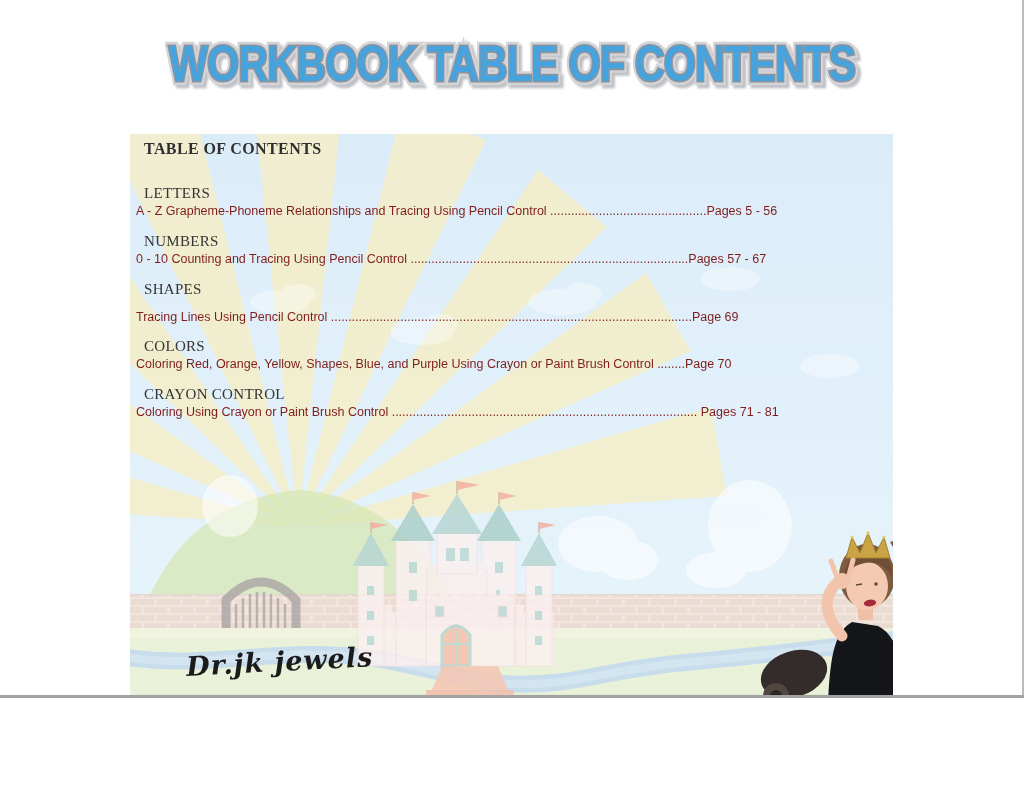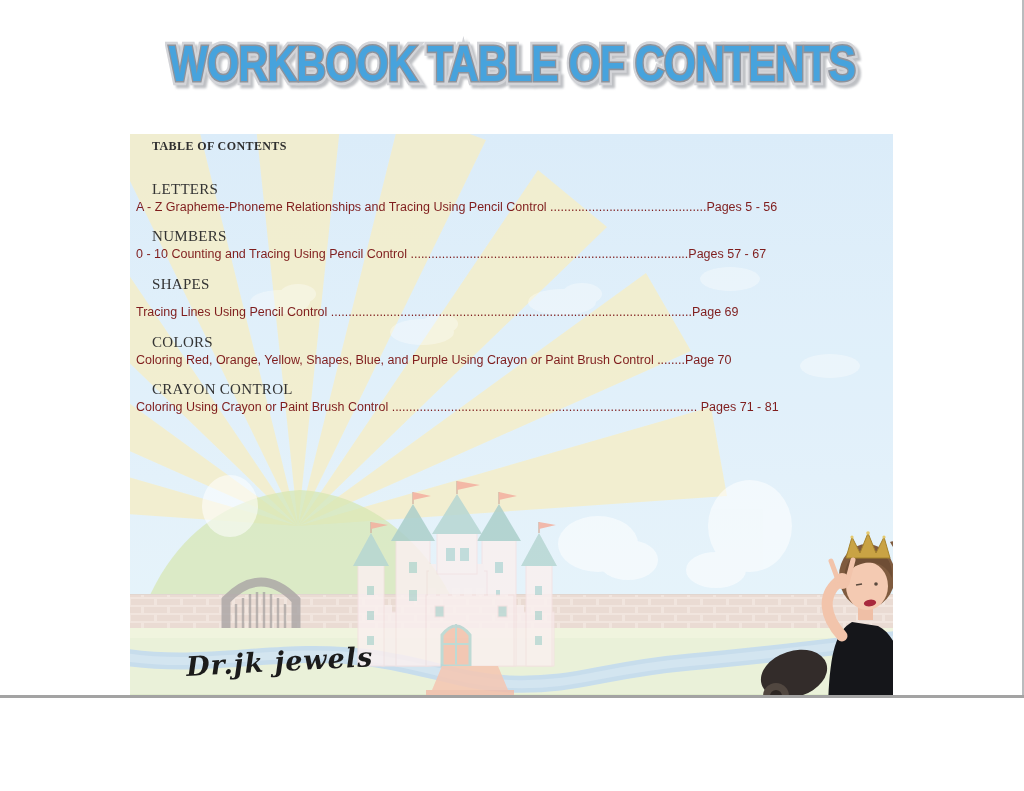--- a/index.html
+++ b/index.html
@@ -30,26 +30,26 @@
   
   .content-box{
     position:absolute;left:130px;top:134px;width:763px;height:572px;overflow:hidden;
     background:#dcEDf9;
   }
   .scene{position:absolute;left:0;top:0;width:763px;height:572px;display:block;}
 
   
   .toc{position:absolute;left:6px;top:6px;width:720px;color:#3c3c3c;}
   .toc-heading{
-    margin:0 0 26px 16px;font-family:"Liberation Serif",serif;font-weight:600;
-    font-size:12px;letter-spacing:.4px;line-height:1.15;color:#2f2f2f;
+    margin:0 0 26px 8px;font-family:"Liberation Serif",serif;font-weight:600;
+    font-size:16px;letter-spacing:.4px;line-height:1.15;color:#2f2f2f;
   }
   .toc-section{margin:0 0 12px 0;}
   .toc-section h3{
-    margin:0 0 2px 16px;font-family:"Liberation Serif",serif;font-weight:500;
+    margin:0 0 2px 8px;font-family:"Liberation Serif",serif;font-weight:500;
     font-size:15px;letter-spacing:.3px;line-height:1.2;color:#343434;
   }
   .toc-entry{
     margin:0;font-family:"Liberation Sans",sans-serif;font-size:12.5px;line-height:1.25;
     color:#7f1d1d;white-space:pre;
   }
 
   
   .signature{
     position:absolute;left:56px;top:512px;

